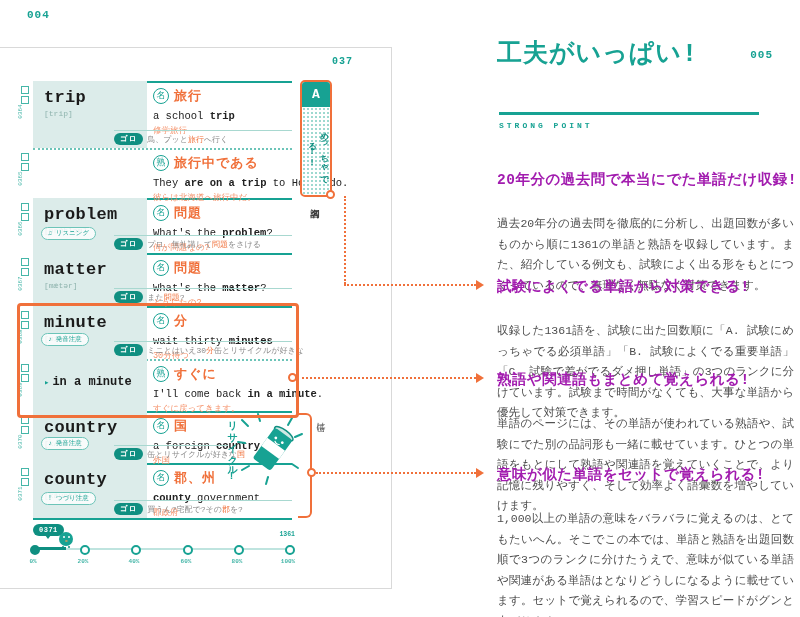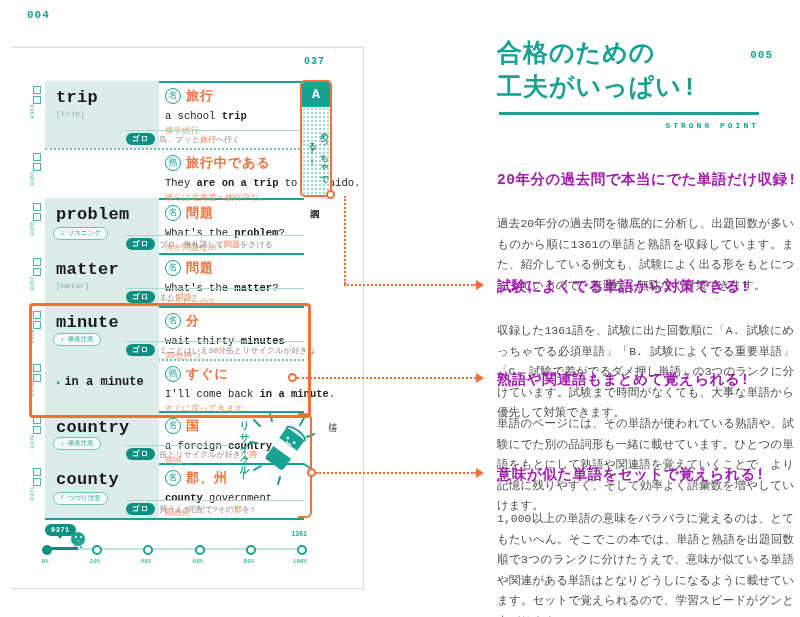--- a/index.html
+++ b/index.html
@@ -1,22 +1,22 @@
 <!DOCTYPE html>
 <html><head>
 <meta charset="utf-8">
 <style>
   html,body{margin:0;padding:0;background:#fff;}
   .page{position:relative;width:800px;height:617px;background:#ffffff;overflow:hidden;
         font-family:Liberation Mono, monospace;}
   .pagenum{position:absolute;top:9px;font-size:11px;font-weight:bold;color:#17a293;letter-spacing:1px;}
 
   
-  .panel{position:absolute;left:0;top:47px;width:352px;height:542px;background:#fff;
-         border:1px solid #d9d9d9;border-left:none;box-sizing:border-box;margin-left:12px;}
+  .panel{position:absolute;left:0;top:47px;width:392px;height:542px;background:#fff;
+         border:1px solid #d9d9d9;border-left:none;box-sizing:border-box;}
   .panel-pagenum{position:absolute;top:8px;right:38px;font-size:10px;font-weight:bold;color:#17a293;letter-spacing:1px;}
   .sep{position:absolute;left:33px;width:259px;height:0;border-top:2px solid #17a293;}
   .sep.dotted{border-top:2px dotted #6cc4b8;}
   .entry{position:absolute;left:0;width:328px;}
   .chk{position:absolute;left:21px;top:5px;display:flex;flex-direction:column;gap:2px;}
   .chk i{width:6px;height:6px;border:1px solid #45b6a8;display:block;background:#fff;}
   .num{position:absolute;left:13px;top:27px;font-size:6px;color:#45b6a8;transform:rotate(-90deg);white-space:nowrap;}
   .wcell{position:absolute;left:33px;top:0;bottom:0;width:114px;background:#dcecea;box-sizing:border-box;padding:7px 0 0 11px;}
   .headword{font-size:17px;font-weight:bold;color:#1b1b1b;letter-spacing:.3px;}
   .pron{font-size:8px;color:#8fb4ae;margin-top:2px;}
@@ -70,21 +70,21 @@
           border-radius:6px;padding:2px 6px;letter-spacing:.5px;}
   .bubble:after{content:"";position:absolute;left:12px;bottom:-3px;border-left:3px solid transparent;
           border-right:3px solid transparent;border-top:4px solid #0f8f81;}
   .total{position:absolute;right:33px;top:13px;font-size:6.5px;color:#17a293;font-weight:bold;}
   .mascot{position:absolute;left:56px;top:12px;}
 
   
   .title{position:absolute;left:497px;top:38px;font-size:25px;line-height:34px;font-weight:bold;
          color:#17a293;letter-spacing:1px;}
   .rule{position:absolute;left:499px;top:112px;width:260px;height:3px;background:#17a293;}
-  .strongpoint{position:absolute;left:499px;top:121px;width:260px;text-align:right;font-size:8px;
+  .strongpoint{position:absolute;left:499px;top:121px;width:260px;text-align:left;font-size:8px;
                letter-spacing:3px;color:#17a293;font-weight:bold;}
   .sec-head{position:absolute;left:497px;font-size:14.5px;font-weight:bold;color:#a21caf;letter-spacing:.5px;white-space:nowrap;}
   .sec-body{position:absolute;left:497px;width:297px;font-size:11.5px;line-height:20.5px;color:#4d4d4d;
             text-align:justify;margin-top:21px;}
 
   
   .dashv{position:absolute;border-left:2px dotted #f0703a;width:0;}
   .dashh{position:absolute;border-top:2px dotted #f0703a;height:0;}
   .arr{position:absolute;width:0;height:0;border-top:5px solid transparent;border-bottom:5px solid transparent;
        border-left:8px solid #f0703a;}
@@ -365,21 +365,20 @@
   <div class="cdot" style="left:288px;top:373px"></div>
   <div class="dashh" style="left:297px;top:377px;width:179px"></div>
   <div class="arr" style="left:476px;top:373px"></div>
 
   <div class="bracket"></div>
   <div class="cdot" style="left:307px;top:468px"></div>
   <div class="dashh" style="left:316px;top:472px;width:160px"></div>
   <div class="arr" style="left:476px;top:468px"></div>
 
   <div class="title">
-    <div>合格のための</div>
     <div>工夫がいっぱい!</div>
   </div>
   <div class="rule"></div>
   <div class="strongpoint">STRONG POINT</div>
 
   <div class="sec-head" style="top:170px">20年分の過去問で本当にでた単語だけ収録!</div>
   <div class="sec-body" style="top:193px">過去20年分の過去問を徹底的に分析し、出題回数が多いものから順に1361の単語と熟語を収録しています。また、紹介している例文も、試験によく出る形をもとにつくっているので、無理なく無駄なく対策できます。</div>
 
   <div class="sec-head" style="top:277px">試験によくでる単語から対策できる!</div>
   <div class="sec-body" style="top:300px">収録した1361語を、試験に出た回数順に「A. 試験にめっちゃでる必須単語」「B. 試験によくでる重要単語」「C. 試験で差がでるダメ押し単語」の3つのランクに分けています。試験まで時間がなくても、大事な単語から優先して対策できます。</div>

